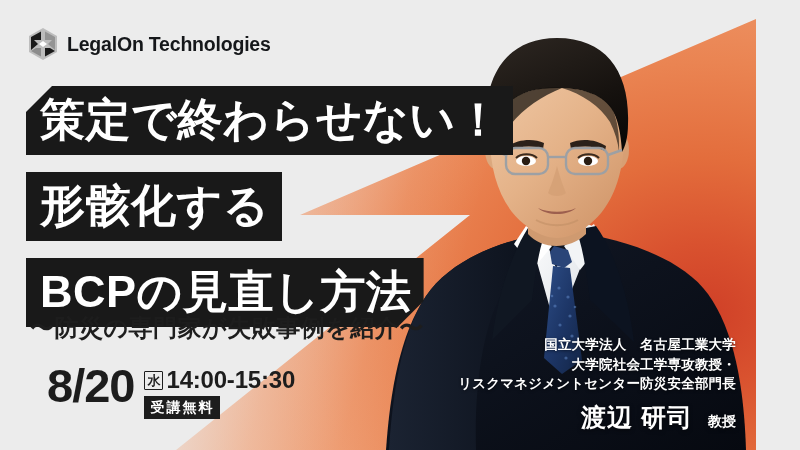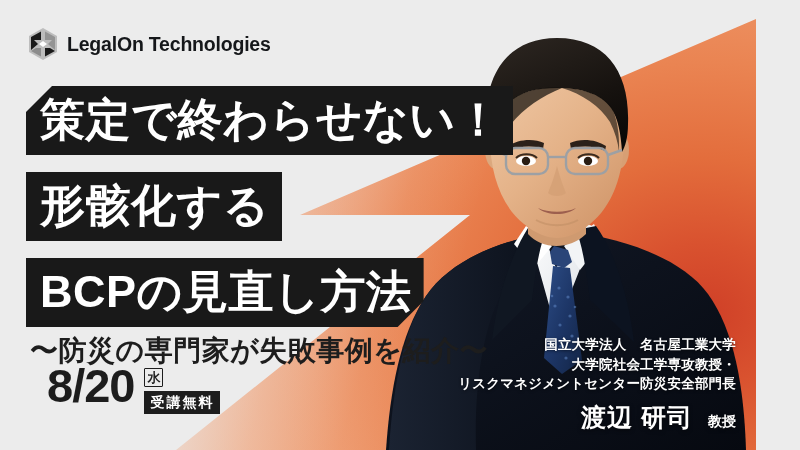--- a/index.html
+++ b/index.html
@@ -87,22 +87,22 @@
   .hl-2 { }
   .hl-3 {
     -webkit-clip-path: polygon(0 0, 100% 0, 100% calc(100% - 26px), calc(100% - 26px) 100%, 0 100%);
     clip-path: polygon(0 0, 100% 0, 100% calc(100% - 26px), calc(100% - 26px) 100%, 0 100%);
   }
   .hl-row { line-height:0; margin-bottom:17px; }
   .hl-row:last-child { margin-bottom:16px; }
 
   
   .subtitle {
-    position:absolute; left:30px; top:332px;
-    font-size:28px; font-weight:700; color:#1d1d1d;
+    position:absolute; left:30px; top:312px;
+    font-size:24px; font-weight:700; color:#1d1d1d;
     letter-spacing:0.5px; z-index:11; white-space:nowrap;
   }
 
   
   .daterow {
     position:absolute; left:30px; top:362px;
     display:flex; align-items:flex-start; gap:10px; z-index:11;
   }
   .date-big {
     font-size:47px; font-weight:700; color:#1d1d1d;
@@ -290,20 +290,21 @@
     </div>
   </div>
 
   <div class="subtitle">〜防災の専門家が失敗事例を紹介〜</div>
 
   <div class="daterow">
     <span class="date-big">8/20</span>
     <span class="date-right">
       <span class="date-line1">
         <span class="dow-box">水</span>
+        <span class="time-text">14:00-15:30</span>
       </span>
       <span class="free-badge">受講無料</span>
     </span>
   </div>
 
   <div class="speaker">
     <div class="sp-line">国立大学法人　名古屋工業大学</div>
     <div class="sp-line">大学院社会工学専攻教授・</div>
     <div class="sp-line">リスクマネジメントセンター防災安全部門長</div>
     <div class="sp-name-row">

